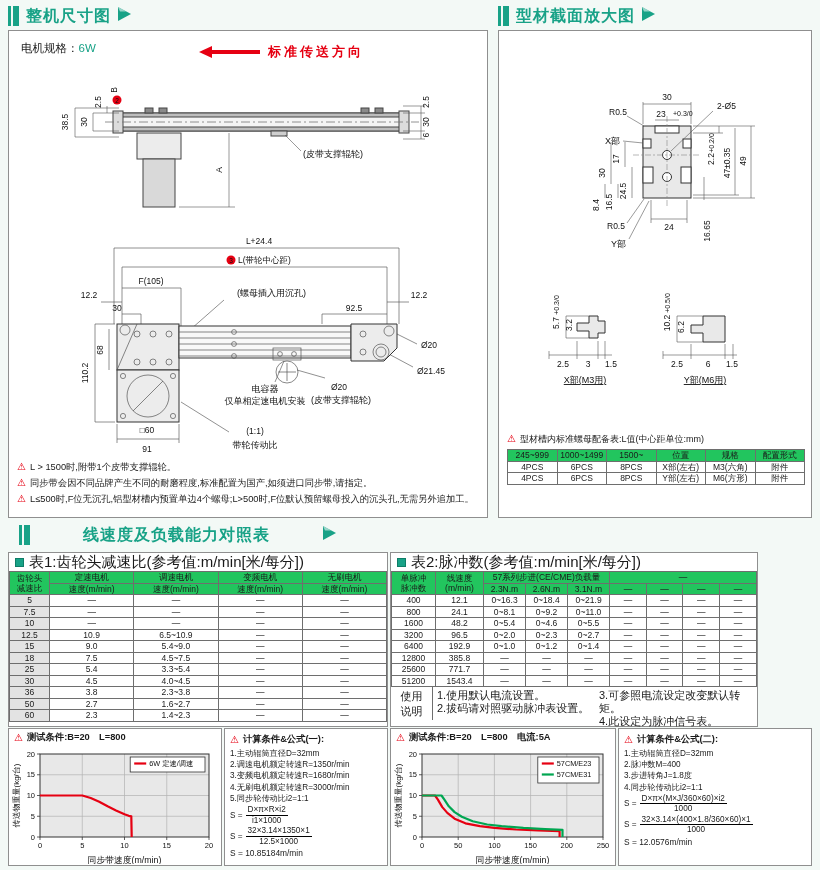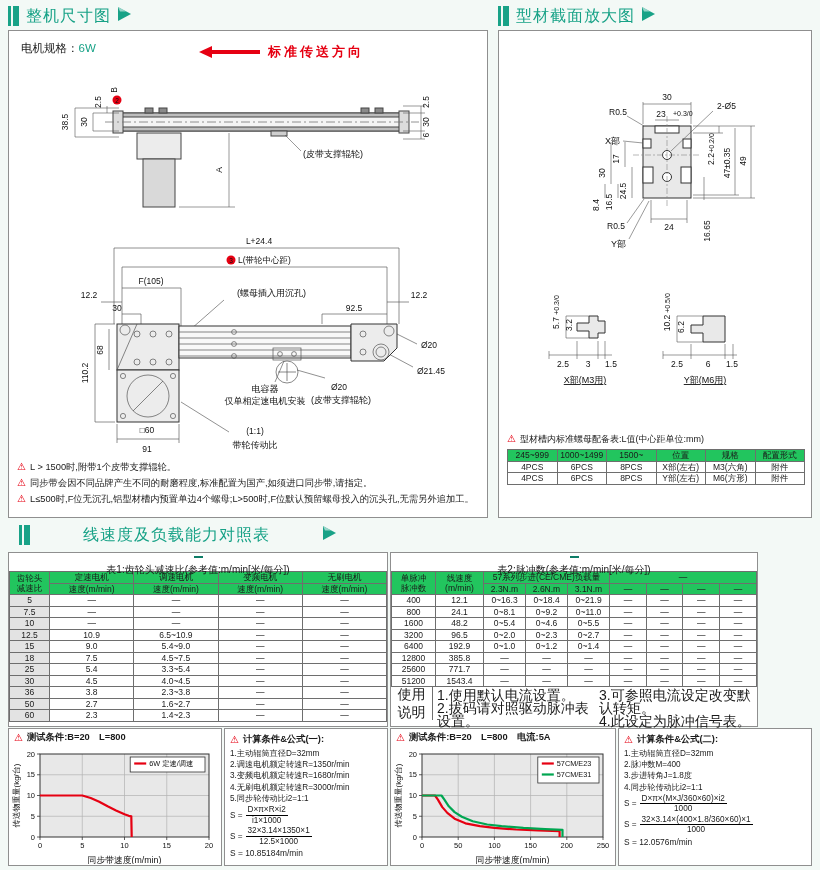--- a/index.html
+++ b/index.html
@@ -9,47 +9,47 @@
     background:#f3f9f6;
     font-family:"Liberation Sans","DejaVu Sans",sans-serif;
     color:#1a1a1a;
     overflow:hidden;
   }
   .section-header { position:absolute; display:flex; align-items:center; height:22px; }
   .hbar { display:flex; gap:2px; margin-right:7px; }
   .hbar i { display:block; height:20px; background:#18a287; }
   .hbar i.b1 { width:3px; }
   .hbar i.b2 { width:6px; }
-  .section-title { color:#18a287; font-weight:normal; font-size:16px; letter-spacing:1px; }
+  .section-title { color:#18a287; font-weight:bold; font-size:16px; letter-spacing:1px; }
   .harrow { margin-left:6px; display:inline-block; }
   .box { position:absolute; background:#ffffff; border:1px solid #8f8f8f; }
 
   
   svg text { font-family:"Liberation Sans","DejaVu Sans",sans-serif; fill:#111; }
   .dimtxt { font-size:8.5px; }
   .dimtxt-s { font-size:7px; }
   .lbltxt { font-size:9px; }
 
   
-  .tbl-title { display:flex; align-items:center; gap:5px; padding:3px 6px; font-size:10px; height:18px;flex-direction:column; }
+  .tbl-title { display:flex; align-items:center; gap:5px; padding:3px 6px; font-size:15px; height:18px; }
   .tbl-icon { width:9px; height:9px; background:#18a287; border:1px solid #0e7d67; display:inline-block; }
   table.data { border-collapse:collapse; width:100%; table-layout:fixed; }
   table.data th, table.data td {
     border:1px solid #6e6e6e; text-align:center; font-size:8.5px;
     line-height:10.5px; padding:0 1px; font-weight:normal;
   }
   table.data th { background:#22c55e; }
   td.rowhead { background:#e3e3e3; font-weight:bold; }
   .preline { white-space:pre-line; }
 
   .warn { color:#e60012; font-size:10px; line-height:10px; }
   .note-line { display:flex; gap:4px; align-items:flex-start; font-size:9.3px; line-height:16px; }
   .note-line .warn { line-height:16px; }
 
-  .usage { display:flex; border-top:none; font-size:14px; height:33px; }
+  .usage { display:flex; border-top:none; font-size:11px; height:33px; }
   .usage .ulabel { width:42px; border-right:1px solid #6e6e6e; display:flex; align-items:center; justify-content:center; text-align:center; }
   .usage .ucol { flex:1; padding:2px 4px; line-height:13px; }
 
   
   .cbox-title { display:flex; align-items:center; gap:4px; font-size:9.3px; font-weight:bold; padding:3px 5px; height:17px; }
   .fbox { padding:2px 5px; }
   .fline { font-size:8.2px; line-height:11.2px; }
   .frow { display:flex; align-items:center; gap:3px; margin-top:1px; font-size:8.2px; }
   .frac { display:inline-block; text-align:center; font-size:8.2px; line-height:9.5px; }
   .frac .num { border-bottom:1px solid #000; padding:0 2px; display:block; }

